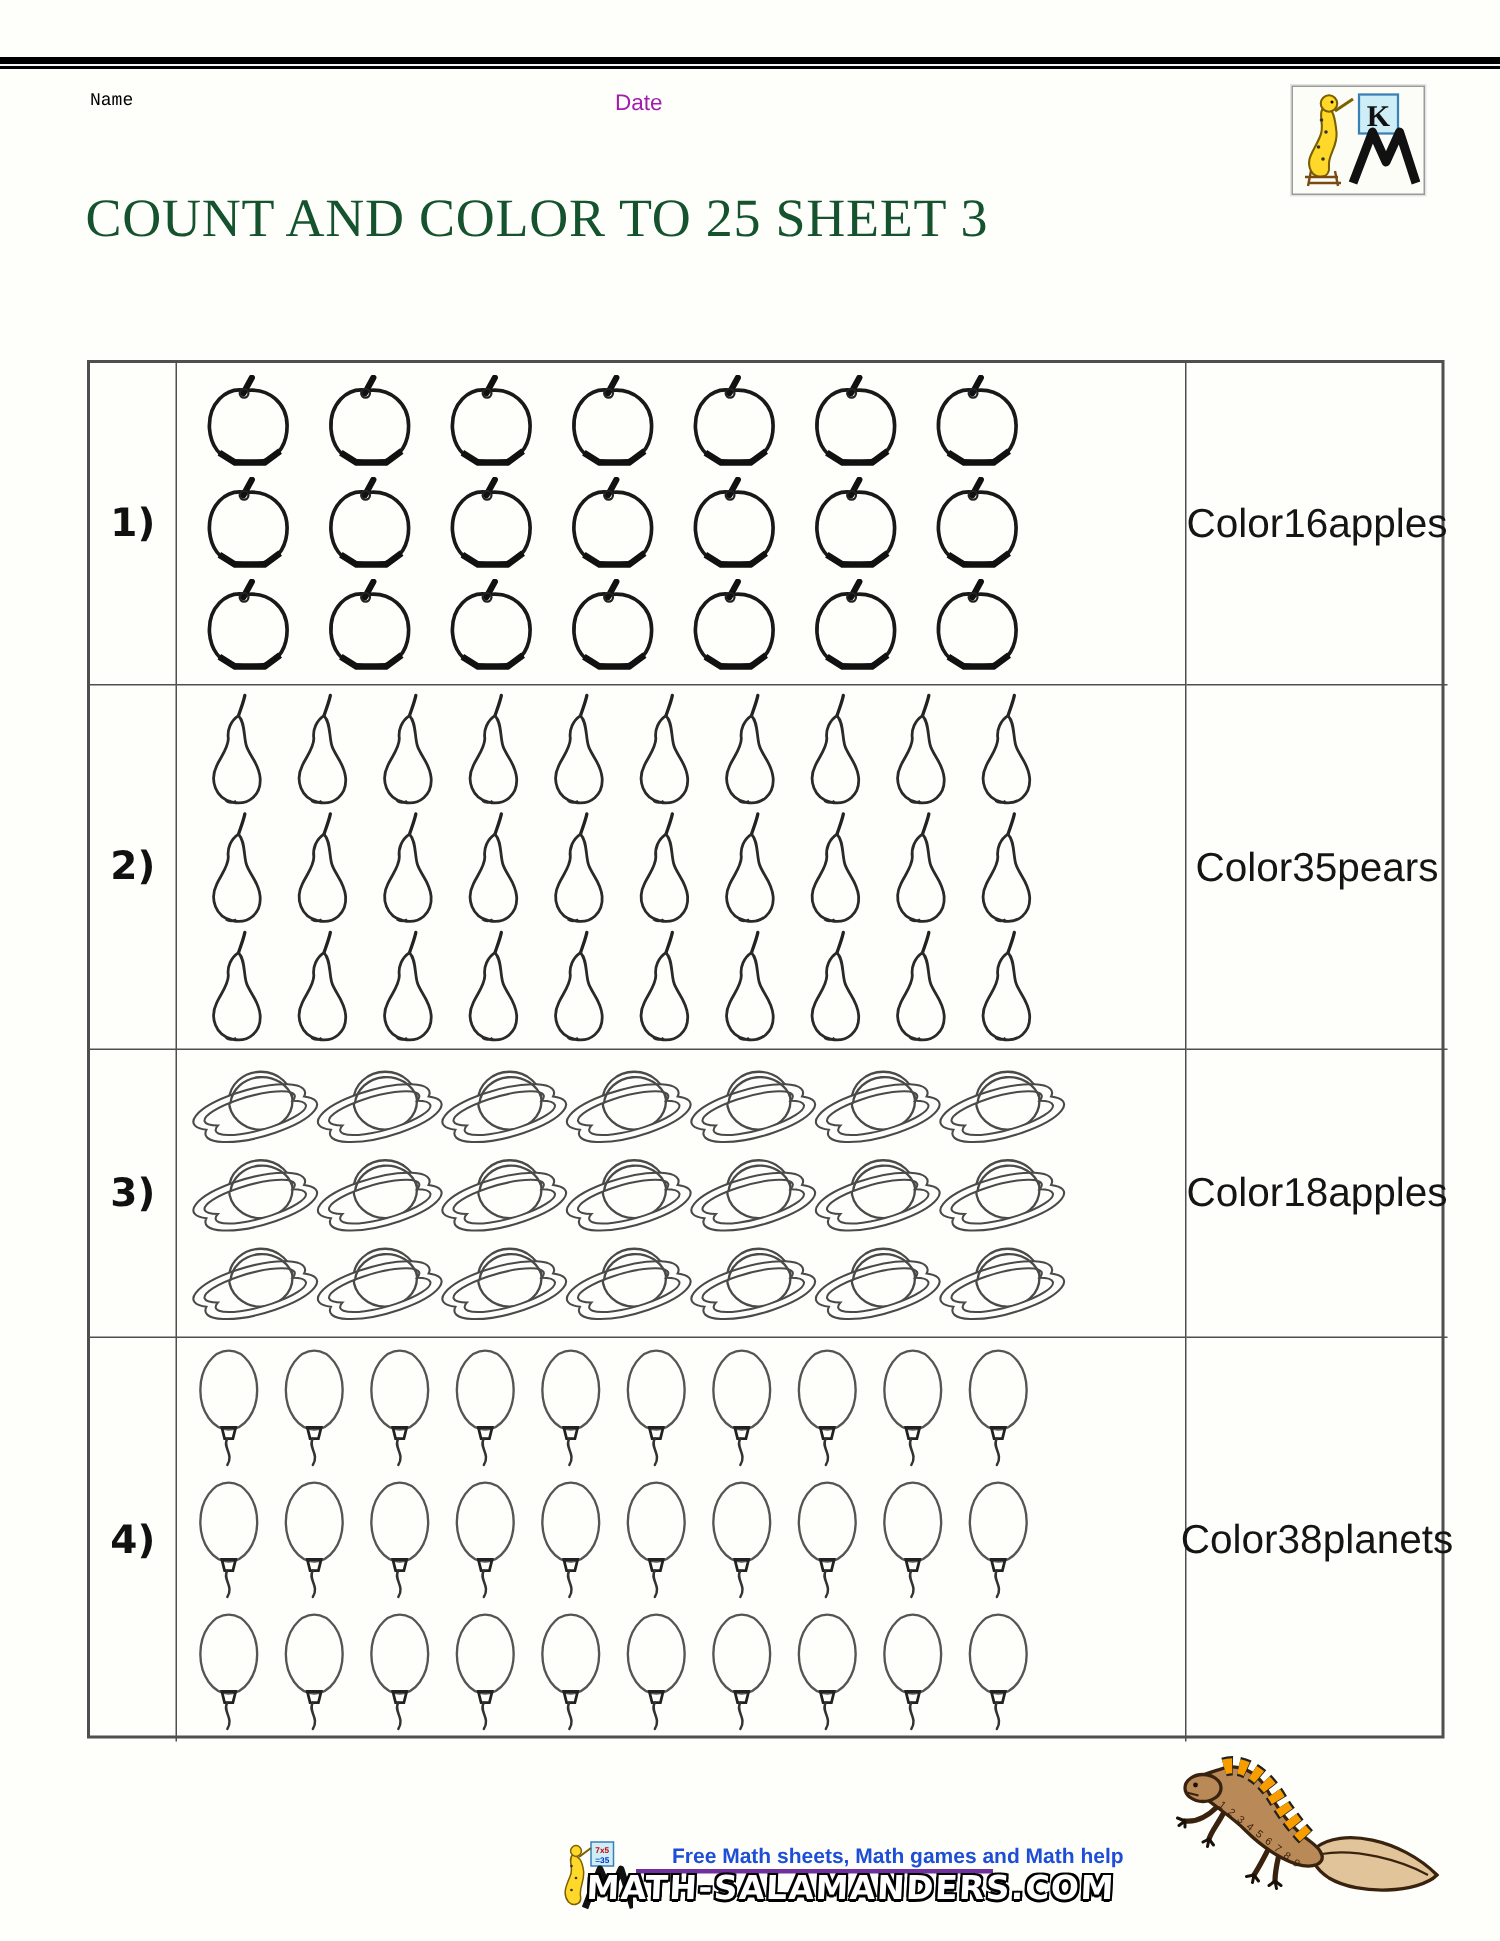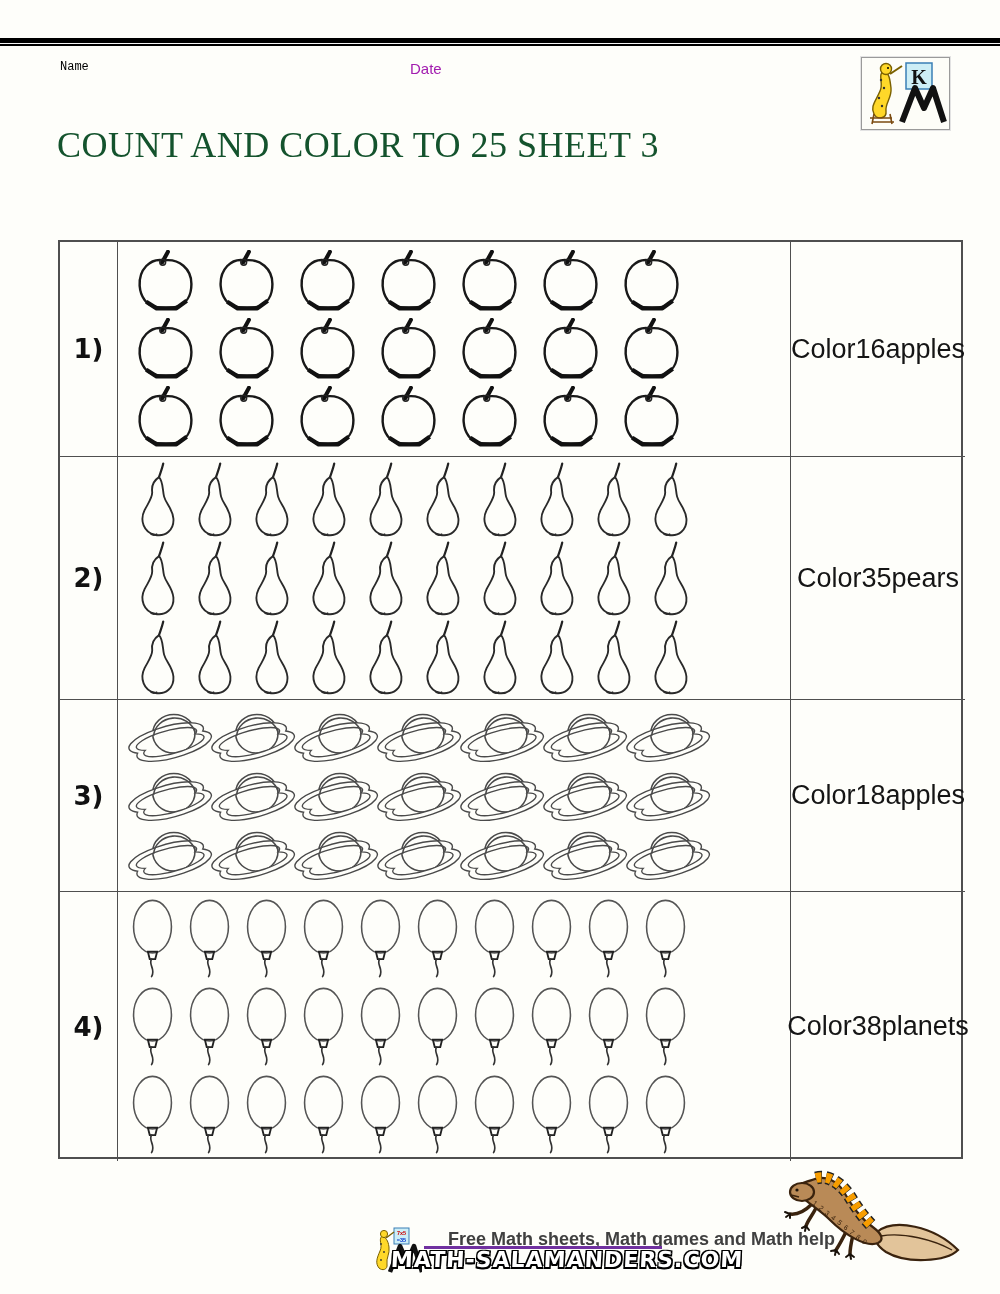--- a/index.html
+++ b/index.html
@@ -40,21 +40,21 @@
   .grid-apple .obj{width:72px;height:64px;margin-right:9px;}
   .grid-pear{padding:4px 0 2px 13px;}
   .grid-pear .obj{width:56px;height:78px;margin-right:1px;}
   .grid-planet{padding:8px 0 6px 8px;}
   .grid-planet .obj{width:92px;height:57px;margin-right:-9px;}
   .grid-balloon{padding:6px 0 0 9px;}
   .grid-balloon .obj{width:51px;height:85px;margin-right:6px;overflow:visible;}
 
   
   .footer-logo-icon{position:absolute;left:376px;top:1226px;width:46px;height:48px;}
-  .footer-tagline{position:absolute;left:424px;top:1229px;font-size:18px;font-weight:bold;color:#404040;padding-left:24px;}
+  .footer-tagline{position:absolute;left:424px;top:1229px;font-size:14px;font-weight:bold;color:#1d4ed8;padding-left:24px;}
   .footer-rule{position:absolute;left:424px;top:1246px;width:238px;height:3px;background:#7030a0;}
   .footer-wordmark{position:absolute;left:391px;top:1247px;font-size:22px;font-weight:bold;
     font-family:"DejaVu Sans",sans-serif;letter-spacing:1px;color:#fff;transform:skewX(-3deg);white-space:nowrap;
     text-shadow:-1.5px -1.5px 0 #000,1.5px -1.5px 0 #000,-1.5px 1.5px 0 #000,1.5px 1.5px 0 #000,0 2px 0 #000;}
   .corner-salamander{position:absolute;left:782px;top:1170px;width:195px;height:105px;}
 
   .defs-holder{position:absolute;width:0;height:0;overflow:hidden;}
 </style>
 </head>
 <body>

